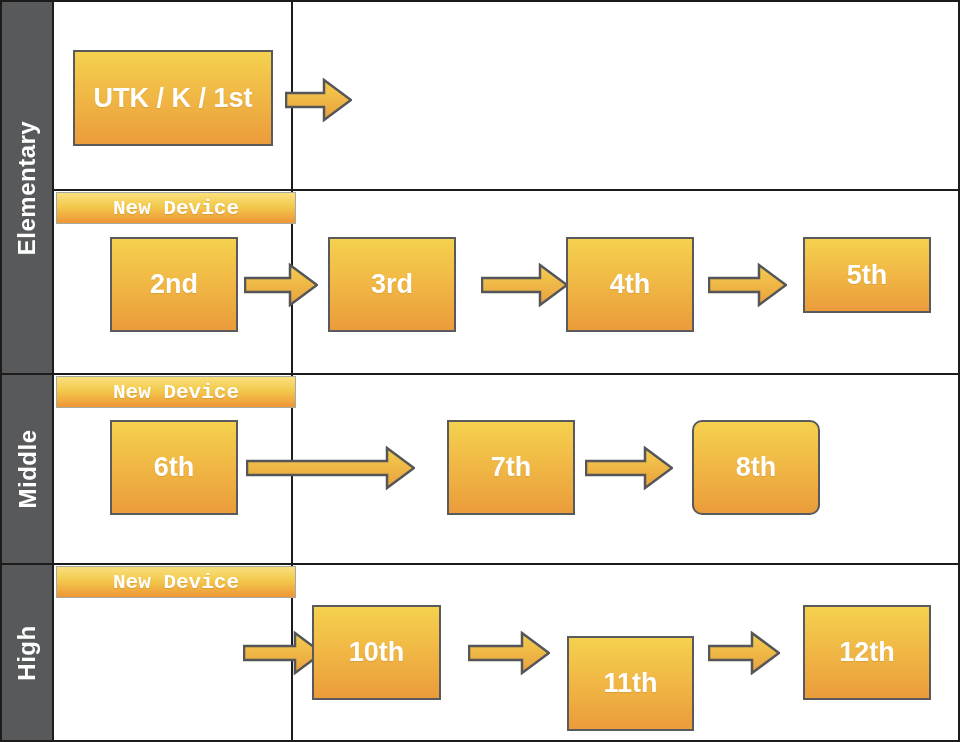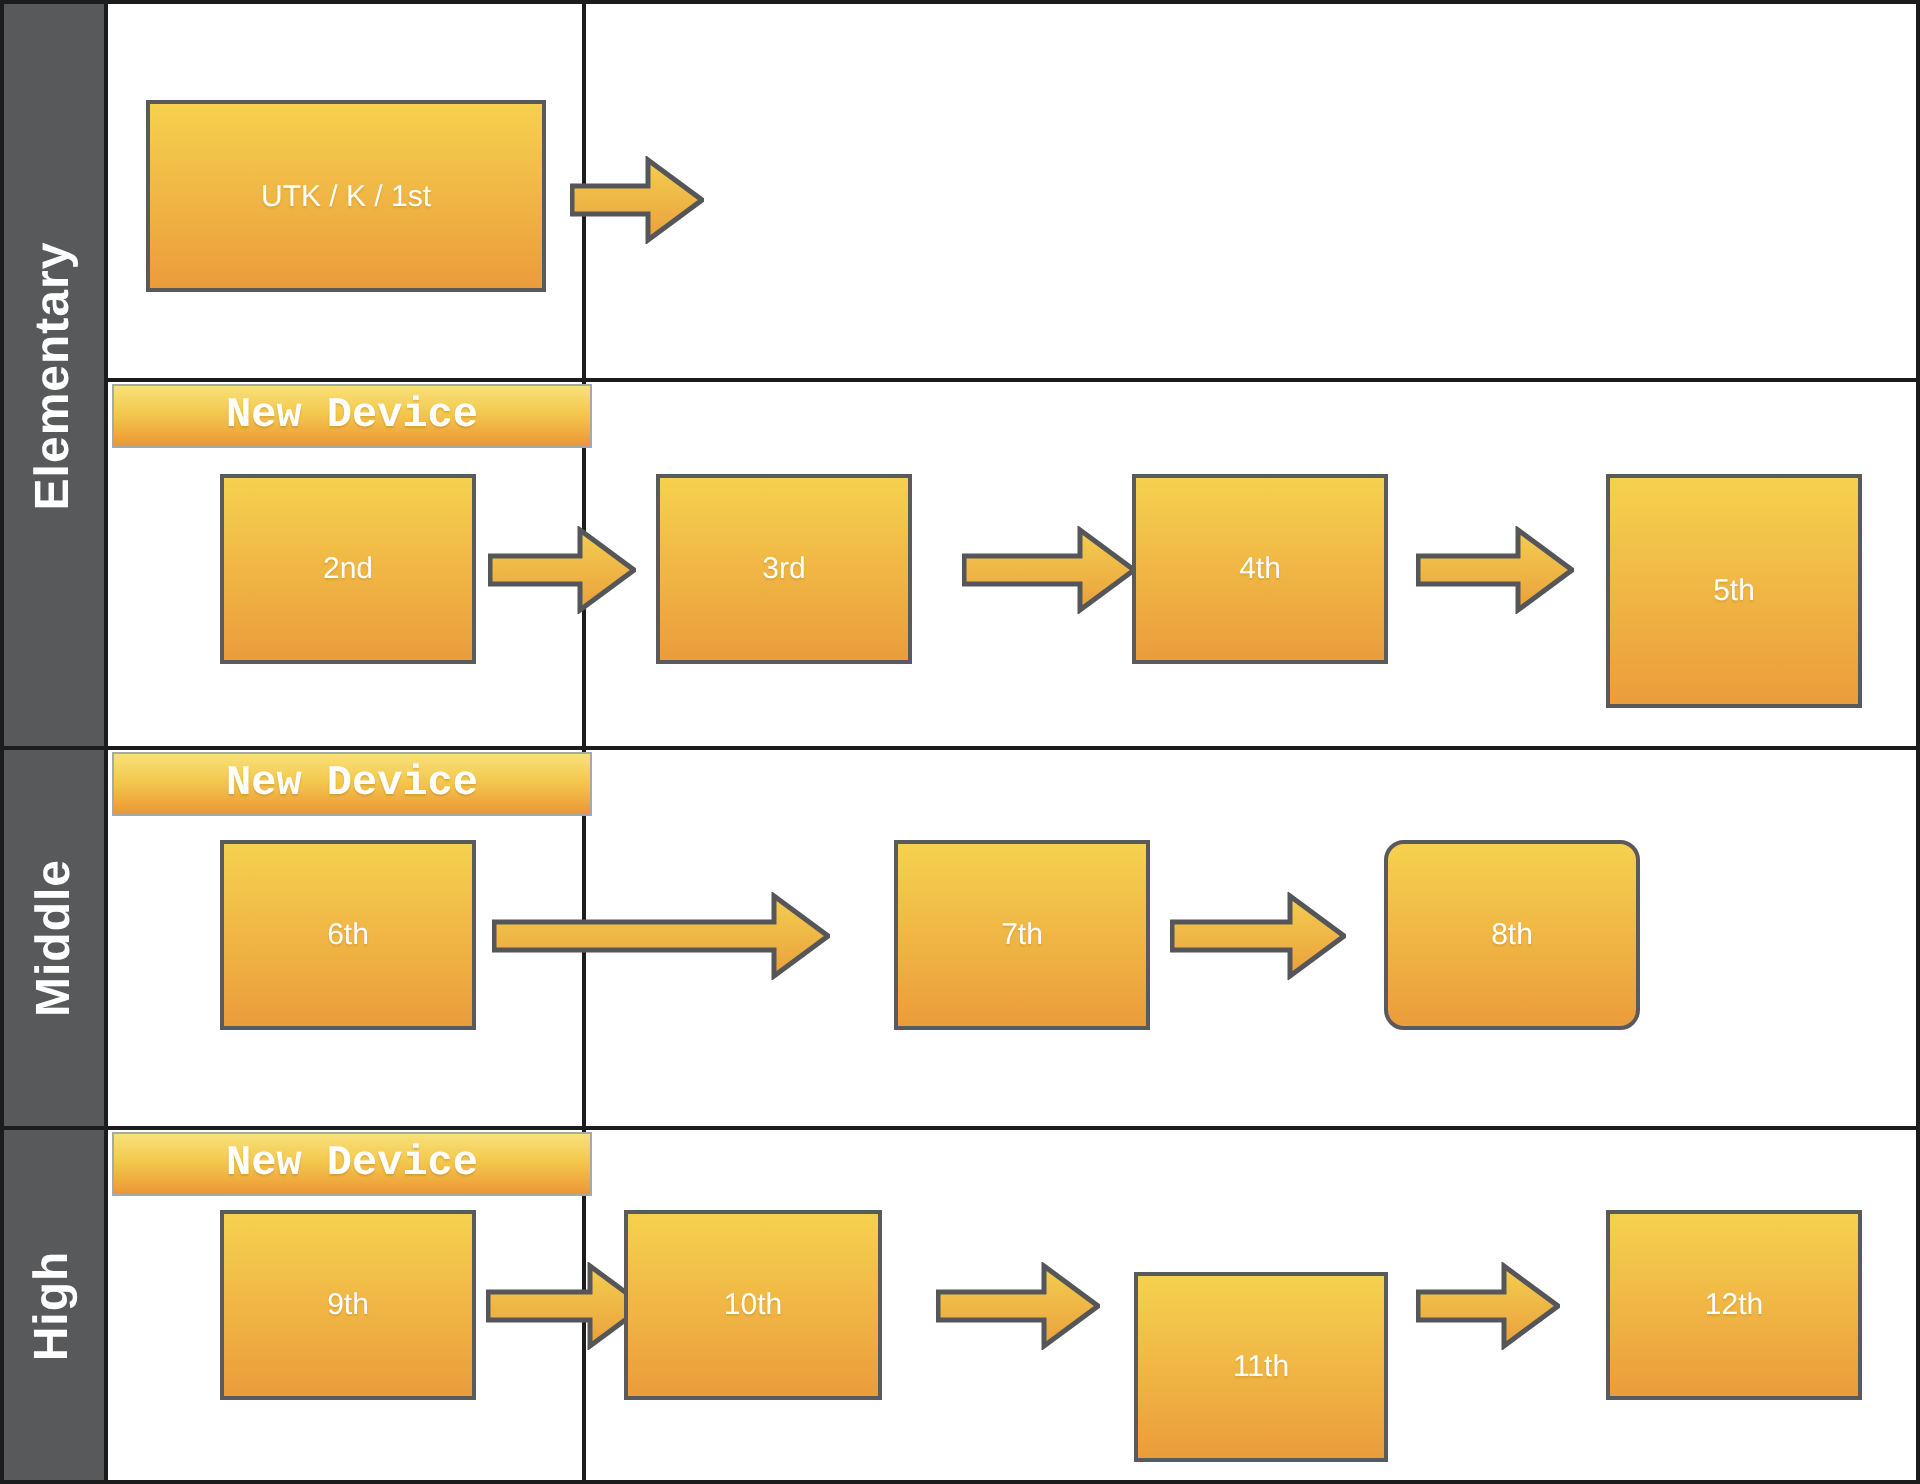--- a/index.html
+++ b/index.html
@@ -31,21 +31,21 @@
   .vlabel{
     transform:rotate(-90deg);
     white-space:nowrap;
     color:#fff;font-weight:bold;font-size:24px;letter-spacing:.5px;
   }
   
   .gbox{
     position:absolute;z-index:3;
     background:linear-gradient(to bottom,var(--box-gradient-top,#f5d14e),var(--box-gradient-bottom,#eb9c3b));
     border:2px solid var(--box-border,#5a5a5c);
-    color:#fff;font-weight:normal;font-size:15px;
+    color:#fff;font-weight:bold;font-size:27px;
     display:flex;align-items:center;justify-content:center;
     box-sizing:border-box;
     text-shadow:0 1px 1px rgba(160,110,20,.25);
   }
   
   .banner{
     position:absolute;left:54px;width:240px;height:32px;z-index:4;
     background:linear-gradient(to bottom,var(--banner-gradient-top,#f9e07c) 0%,#f3c94d 45%,var(--banner-gradient-bottom,#ed9636) 100%);
     border:1px solid #a9a9a4;
     color:#fff;font-weight:bold;font-size:21px;
@@ -124,21 +124,21 @@
       <svg width="79" height="44" viewBox="0 0 79 44">
         <defs>
           <linearGradient id="ag3" x1="0" y1="0" x2="0" y2="1">
             <stop offset="0" stop-color="#f4ce50"></stop>
             <stop offset="1" stop-color="#e9a03c"></stop>
           </linearGradient>
         </defs>
         <polygon points="1,15 51,15 51,2 78,22 51,42 51,29 1,29" fill="url(#ag3)" stroke="#55565a" stroke-width="2.5" stroke-linejoin="miter"></polygon>
       </svg>
     </div>
-  <div class="gbox" style="left:801px;top:235px;width:128px;height:117px;">5th</div>
+  <div class="gbox" style="left:801px;top:235px;width:128px;height:76px;">5th</div>
 
   <div class="banner b-mid">New Device</div>
   <div class="gbox" style="left:108px;top:418px;width:128px;height:95px;">6th</div>
   <div class="arrow" style="left:244px;top:444px;width:169px;">
       <svg width="169" height="44" viewBox="0 0 169 44">
         <defs>
           <linearGradient id="ag4" x1="0" y1="0" x2="0" y2="1">
             <stop offset="0" stop-color="#f4ce50"></stop>
             <stop offset="1" stop-color="#e9a03c"></stop>
           </linearGradient>
@@ -154,21 +154,20 @@
             <stop offset="0" stop-color="#f4ce50"></stop>
             <stop offset="1" stop-color="#e9a03c"></stop>
           </linearGradient>
         </defs>
         <polygon points="1,15 60,15 60,2 87,22 60,42 60,29 1,29" fill="url(#ag5)" stroke="#55565a" stroke-width="2.5" stroke-linejoin="miter"></polygon>
       </svg>
     </div>
   <div class="gbox" style="left:690px;top:418px;width:128px;height:95px;border-radius:10px;">8th</div>
 
   <div class="banner b-high">New Device</div>
-  <div class="gbox" style="left:108px;top:603px;width:128px;height:95px;">9th</div>
   <div class="arrow" style="left:241px;top:629px;width:80px;">
       <svg width="80" height="44" viewBox="0 0 80 44">
         <defs>
           <linearGradient id="ag6" x1="0" y1="0" x2="0" y2="1">
             <stop offset="0" stop-color="#f4ce50"></stop>
             <stop offset="1" stop-color="#e9a03c"></stop>
           </linearGradient>
         </defs>
         <polygon points="1,15 52,15 52,2 79,22 52,42 52,29 1,29" fill="url(#ag6)" stroke="#55565a" stroke-width="2.5" stroke-linejoin="miter"></polygon>
       </svg>

